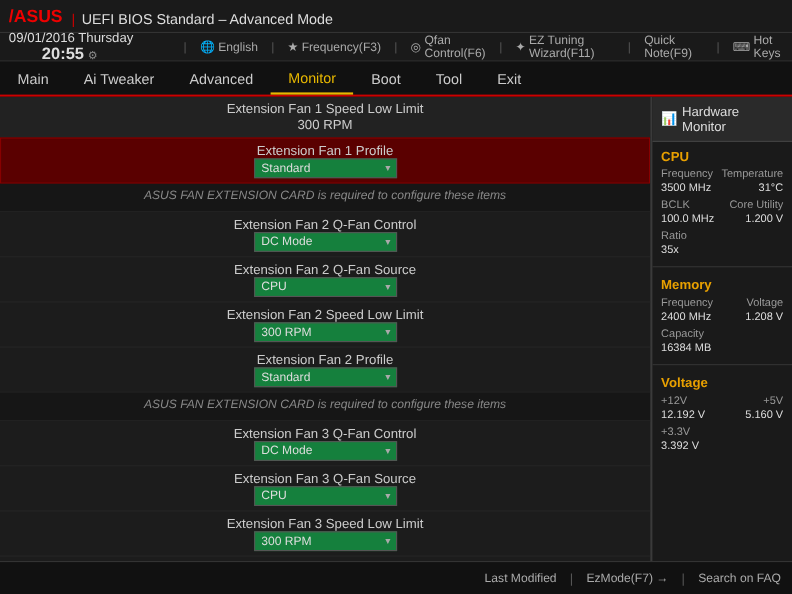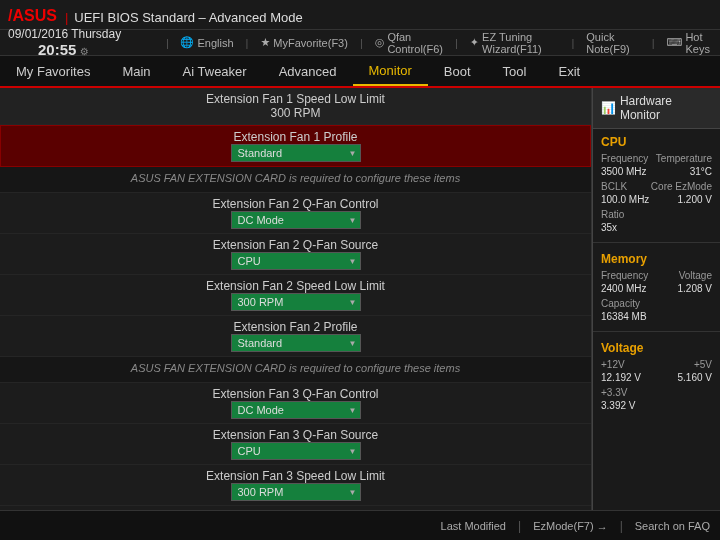--- a/index.html
+++ b/index.html
@@ -243,21 +243,21 @@
     <span style="color:#888;font-size:10px;">⚙</span>
   </span>
   <span class="sep">|</span>
   <span class="info-item">
     <span>🌐</span>
     <span>English</span>
   </span>
   <span class="sep">|</span>
   <span class="info-item">
     <span>★</span>
-    <span>MyFavorite(F3)</span>
+    <span>Frequency(F3)</span>
   </span>
   <span class="sep">|</span>
   <span class="info-item">
     <span>◎</span>
     <span>Qfan Control(F6)</span>
   </span>
   <span class="sep">|</span>
   <span class="info-item">
     <span>✦</span>
     <span>EZ Tuning Wizard(F11)</span>
@@ -267,21 +267,20 @@
     <span>Quick Note(F9)</span>
   </span>
   <span class="sep">|</span>
   <span class="info-item">
     <span>⌨</span>
     <span>Hot Keys</span>
   </span>
 </div>
 
 <div class="nav-bar">
-  <div class="nav-item">My Favorites</div>
   <div class="nav-item">Main</div>
   <div class="nav-item">Ai Tweaker</div>
   <div class="nav-item">Advanced</div>
   <div class="nav-item active">Monitor</div>
   <div class="nav-item">Boot</div>
   <div class="nav-item">Tool</div>
   <div class="nav-item">Exit</div>
 </div>
 
 <div class="main-content">
@@ -434,21 +433,21 @@
       <div class="hw-row">
         <span class="hw-label">Frequency</span>
         <span class="hw-label">Temperature</span>
       </div>
       <div class="hw-row">
         <span class="hw-value">3500 MHz</span>
         <span class="hw-value">31°C</span>
       </div>
       <div class="hw-row" style="margin-top:4px;">
         <span class="hw-label">BCLK</span>
-        <span class="hw-label">Core EzMode</span>
+        <span class="hw-label">Core Utility</span>
       </div>
       <div class="hw-row">
         <span class="hw-value">100.0 MHz</span>
         <span class="hw-value">1.200 V</span>
       </div>
       <div class="hw-row" style="margin-top:4px;">
         <span class="hw-label">Ratio</span>
       </div>
       <div class="hw-row">
         <span class="hw-value">35x</span>

